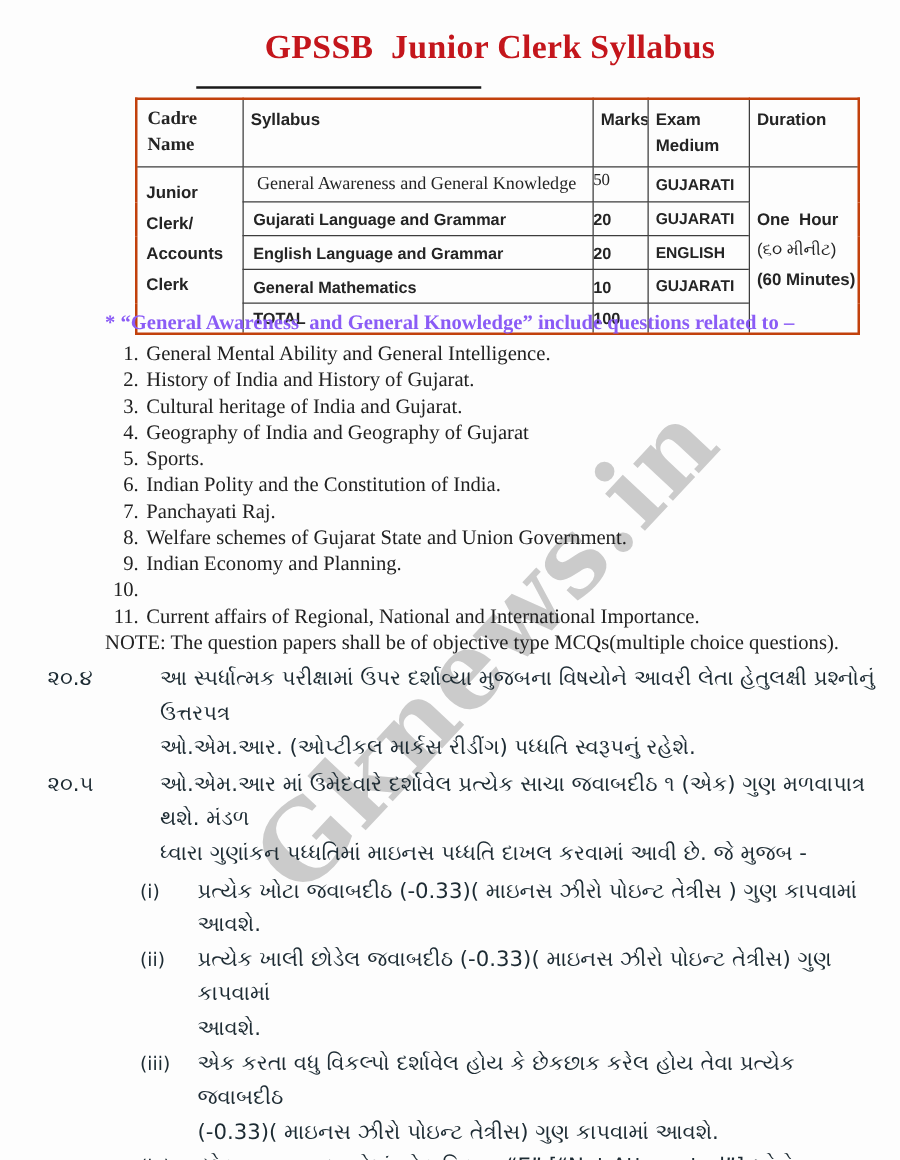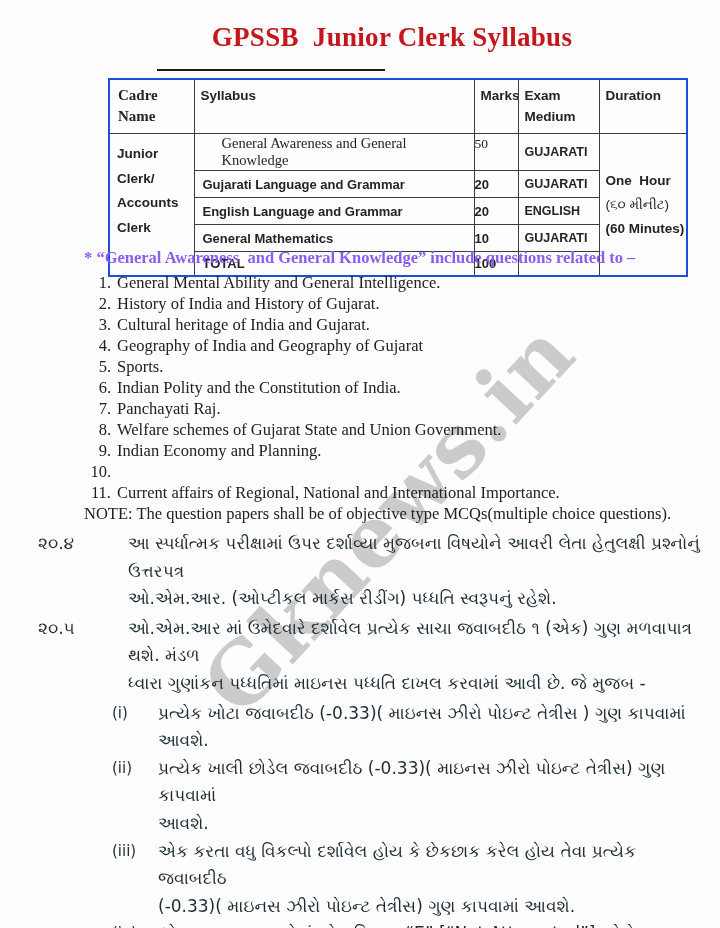--- a/index.html
+++ b/index.html
@@ -11,30 +11,30 @@
              transform:rotate(-47deg);
              font-family:"DejaVu Serif","Liberation Serif",serif;font-weight:700;
              font-size:84px;color:#9a9a9a;opacity:0.5;letter-spacing:1px;white-space:nowrap;}
   .content{position:absolute;left:0;top:0;width:720px;height:928px;z-index:1;}
   
   .title{position:absolute;top:22px;left:32px;width:720px;margin:0;text-align:center;
          font-size:27px;font-weight:600;color:#c4161c;white-space:pre-wrap;letter-spacing:0.3px;}
   .title-underline{position:absolute;top:69px;left:157px;width:228px;height:2px;background:#1a1a1a;}
   
   table.syllabus{position:absolute;top:78px;left:108px;width:578px;border-collapse:collapse;
-                 table-layout:fixed;color:#242424;border:2px solid #1d4ed8;}
+                 table-layout:fixed;color:#242424;border:2px solid #c2410c;}
   table.syllabus th,table.syllabus td{border:1.5px solid #3d3d3d;overflow:hidden;}
   th{vertical-align:top;text-align:left;height:48px;padding:5px 3px 0 6px;
      font-family:"Liberation Sans","DejaVu Sans",sans-serif;font-size:13.5px;font-weight:700;line-height:21px;}
   th.serif-h{font-family:"Liberation Serif","DejaVu Serif",serif;font-size:15px;padding-left:8px;}
   td{height:24px;vertical-align:middle;}
   td.syl{padding-left:8px;font-family:"Liberation Sans","DejaVu Sans",sans-serif;font-weight:700;font-size:13px;}
   td.mk {padding-left:0;font-family:"Liberation Sans","DejaVu Sans",sans-serif;font-weight:700;font-size:13px;margin-left:12px;}
   td.md {padding-left:6px;font-family:"Liberation Sans","DejaVu Sans",sans-serif;font-weight:700;font-size:12.5px;}
-  tr.serif-row td.syl{font-family:"Liberation Serif","DejaVu Serif",serif;font-weight:400;font-size:14.5px;padding-left:27px;}
+  tr.serif-row td.syl{font-family:"Liberation Serif","DejaVu Serif",serif;font-weight:400;font-size:14.5px;padding-left:11px;}
   tr.serif-row td.mk{font-family:"Liberation Serif","DejaVu Serif",serif;font-weight:400;font-size:13.5px;vertical-align:top;padding-top:2px;}
   tr.total-row td{height:21px;}
   td.cadre{vertical-align:top;padding:8px 0 0 7px;white-space:pre-line;
            font-family:"Liberation Sans","DejaVu Sans",sans-serif;font-weight:700;font-size:13.5px;line-height:24.5px;}
   td.duration{vertical-align:middle;padding-left:6px;
               font-family:"Liberation Sans","DejaVu Sans",sans-serif;font-size:13.5px;line-height:24px;}
   .dur-line{white-space:pre;}
   .dur-line.b{font-weight:700;}
   
   .gk-heading{position:absolute;top:248px;left:84px;width:600px;font-weight:700;font-size:16.5px;

